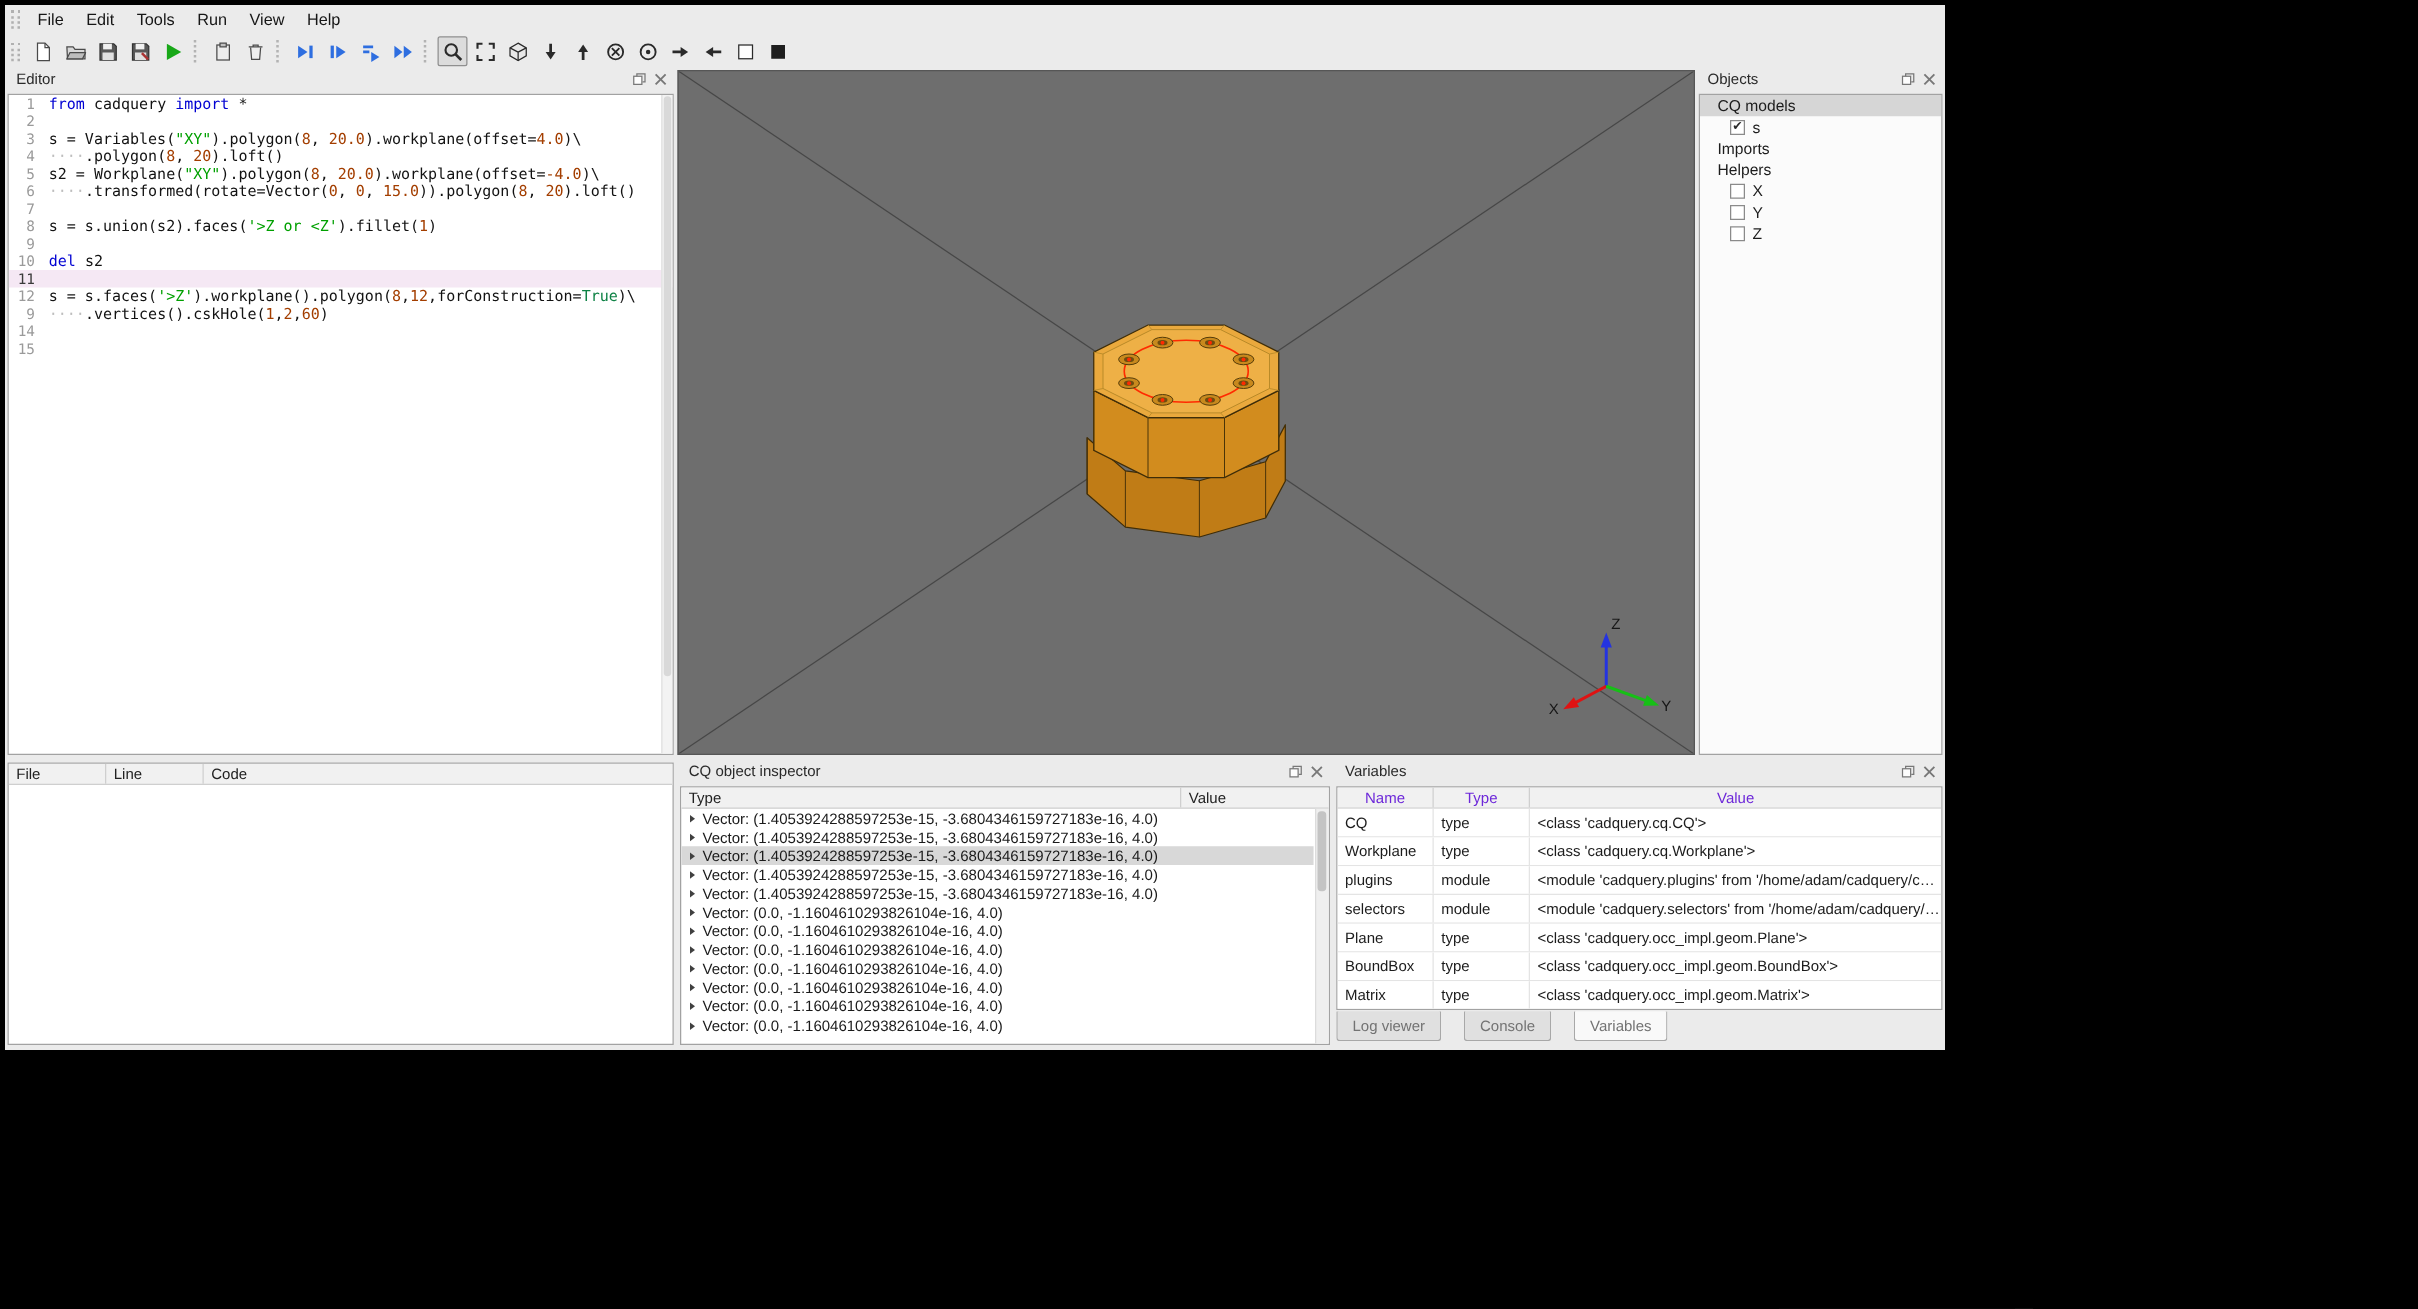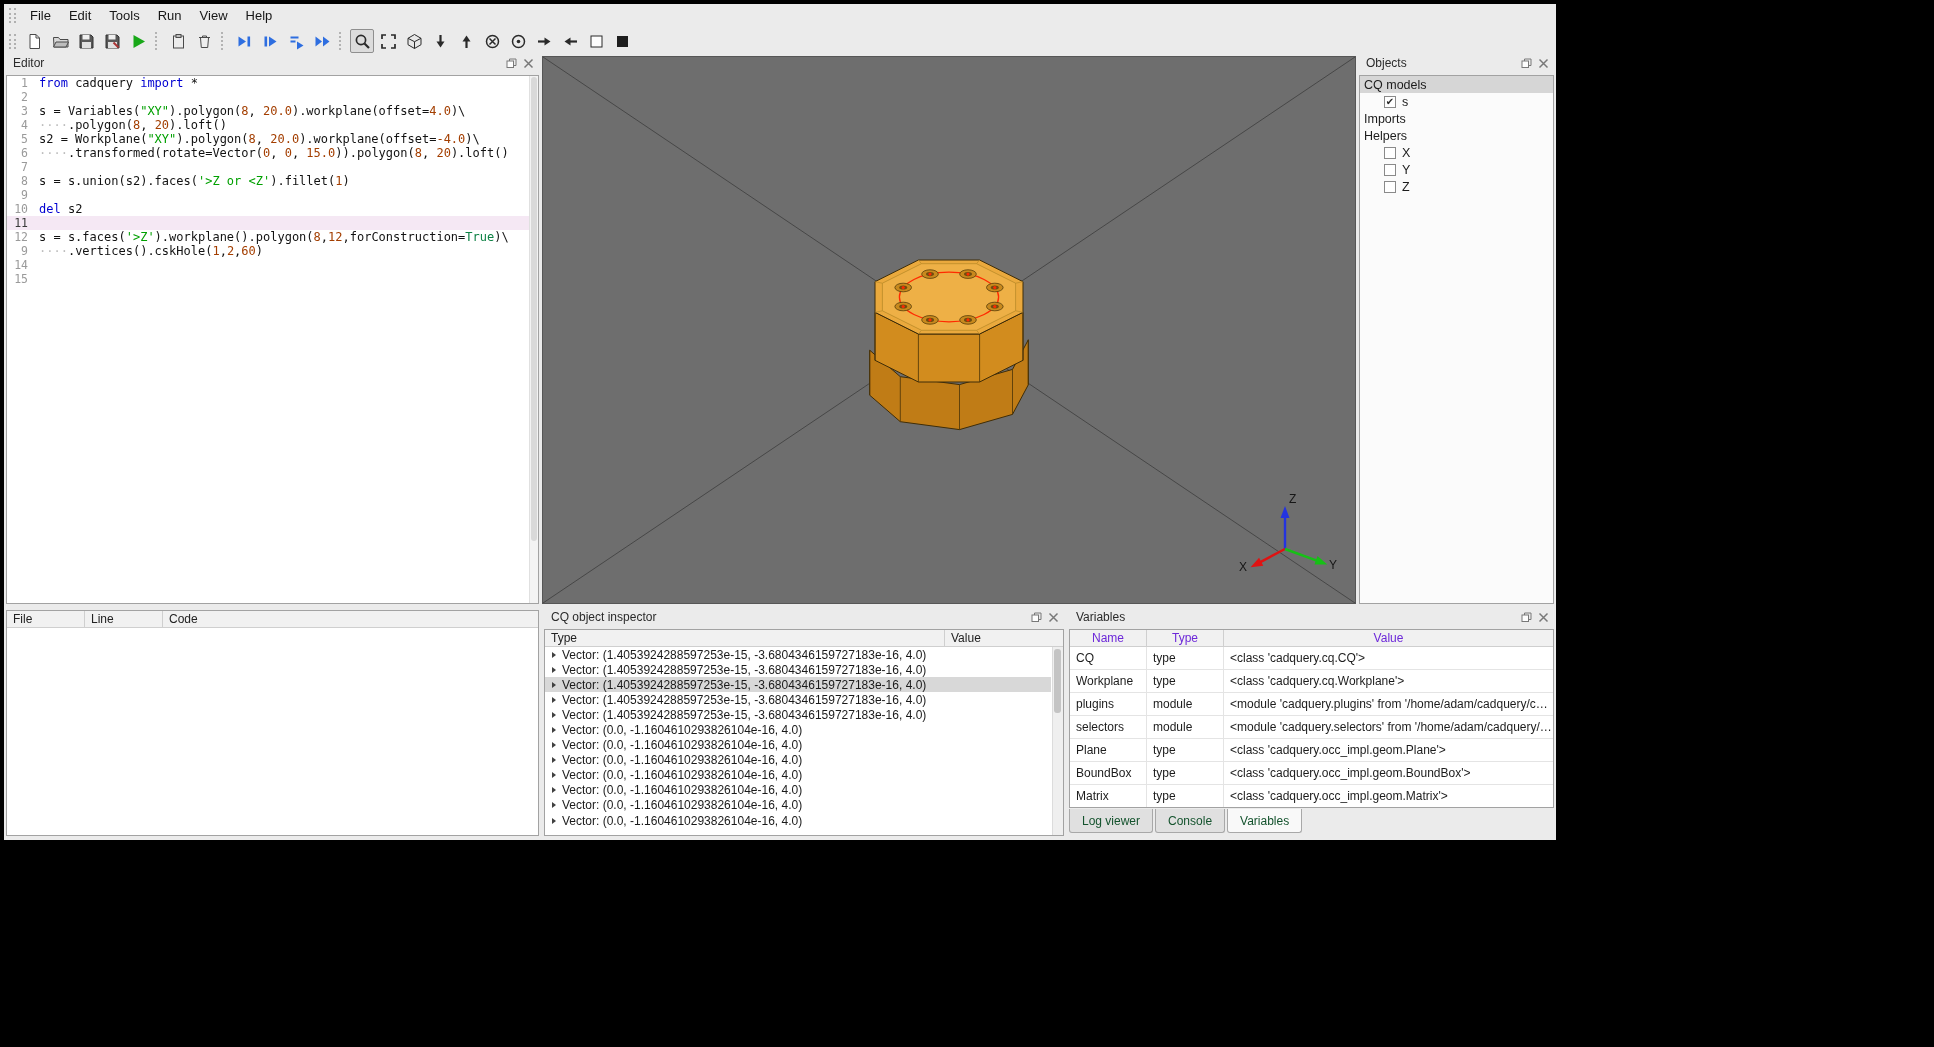--- a/index.html
+++ b/index.html
@@ -47,21 +47,21 @@
 
   
   .viewport{width:814px;height:100%;flex:none;margin:0 3px;background:#6e6e6e;border:1px solid #565656;position:relative;overflow:hidden}
   .vp-svg{position:absolute;left:0;top:0}
   .axline{stroke:#474747;stroke-width:1}
   .axlabel{font-family:"Liberation Sans",sans-serif;font-size:12px;fill:#161616}
 
   
   .objects-panel{flex:1}
   .objects-body{background:#fbfbfb}
-  .tree-row{display:flex;align-items:center;height:17px;padding-left:4px}
+  .tree-row{display:flex;align-items:center;height:17px;padding-left:14px}
   .tree-row.sel{background:#d6d6d6}
   .tree-row.ind{padding-left:24px}
   .cbx{width:12px;height:12px;border:1px solid #8a8a8a;background:#fff;margin-right:6px;font-size:10px;line-height:10px;text-align:center;color:#2a2a2a;flex:none}
   .tree-label{font-size:12.5px;color:#1c1c1c}
 
   
   .traceback-panel{width:533px;flex:none;margin-right:5px}
   .tb-header{display:flex;height:17px;background:#f1f1f1;border-bottom:1px solid #cfcfcf;font-size:12px;color:#222}
   .tb-col{padding:1px 6px;border-right:1px solid #cfcfcf}
   .tb-col:nth-child(1){width:78px}
@@ -83,21 +83,21 @@
   
   .variables-panel{flex:1}
   .var-body{flex:none;height:179px}
   .var-header{display:grid;grid-template-columns:77px 77px 1fr;height:17px;background:#f1f1f1;border-bottom:1px solid #cfcfcf;font-size:12px;color:#6d28d9}
   .var-header span{text-align:center;border-right:1px solid #cfcfcf;padding-top:1px}
   .var-header span:last-child{border-right:none}
   .var-row{display:grid;grid-template-columns:77px 77px 1fr;height:23px;border-bottom:1px solid #e4e4e4;background:#fff;font-size:12px}
   .vc{padding:4px 6px;border-right:1px solid #e4e4e4;white-space:nowrap;overflow:hidden;color:#1c1c1c}
   .vc.c-value{border-right:none}
   .tabs{height:25px;display:flex;align-items:stretch;padding-top:1px}
-  .tab{font-size:12px;padding:3px 12px;background:#e0e0e0;border:1px solid #a8a8a8;border-top:none;border-radius:0 0 3px 3px;margin-right:2px;display:flex;align-items:center;color:#14532d}
+  .tab{font-size:12px;padding:3px 12px;background:#e0e0e0;border:1px solid #a8a8a8;border-top:none;border-radius:0 0 3px 3px;margin-right:18px;display:flex;align-items:center;color:#737373}
   .tab.active{background:#f9f9f9}
 </style>
 </head>
 <body>
 
 <div class="screen">
   <div class="app">
 
     <div class="menu-bar">
       <span class="grip"></span>

